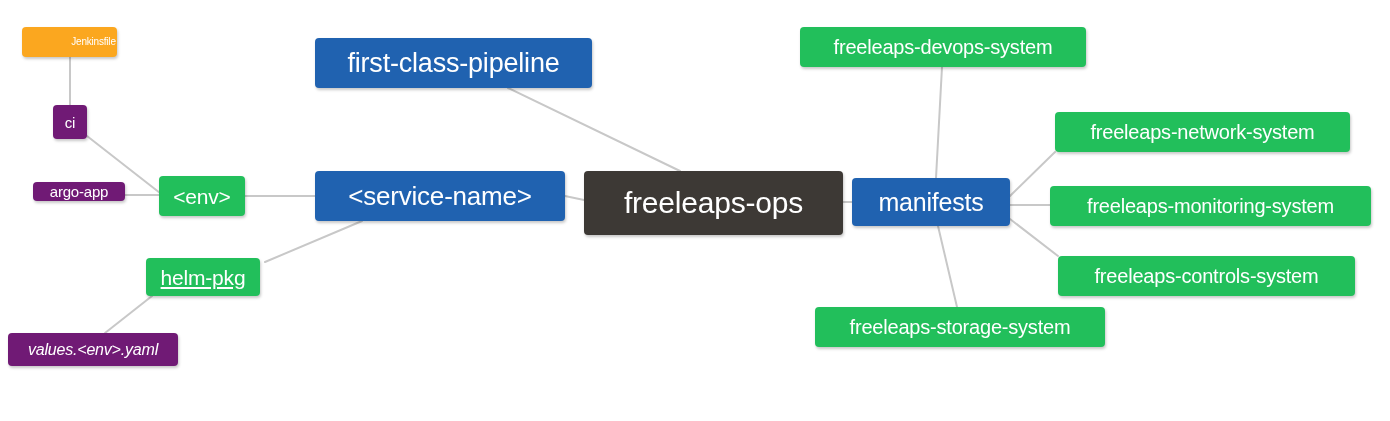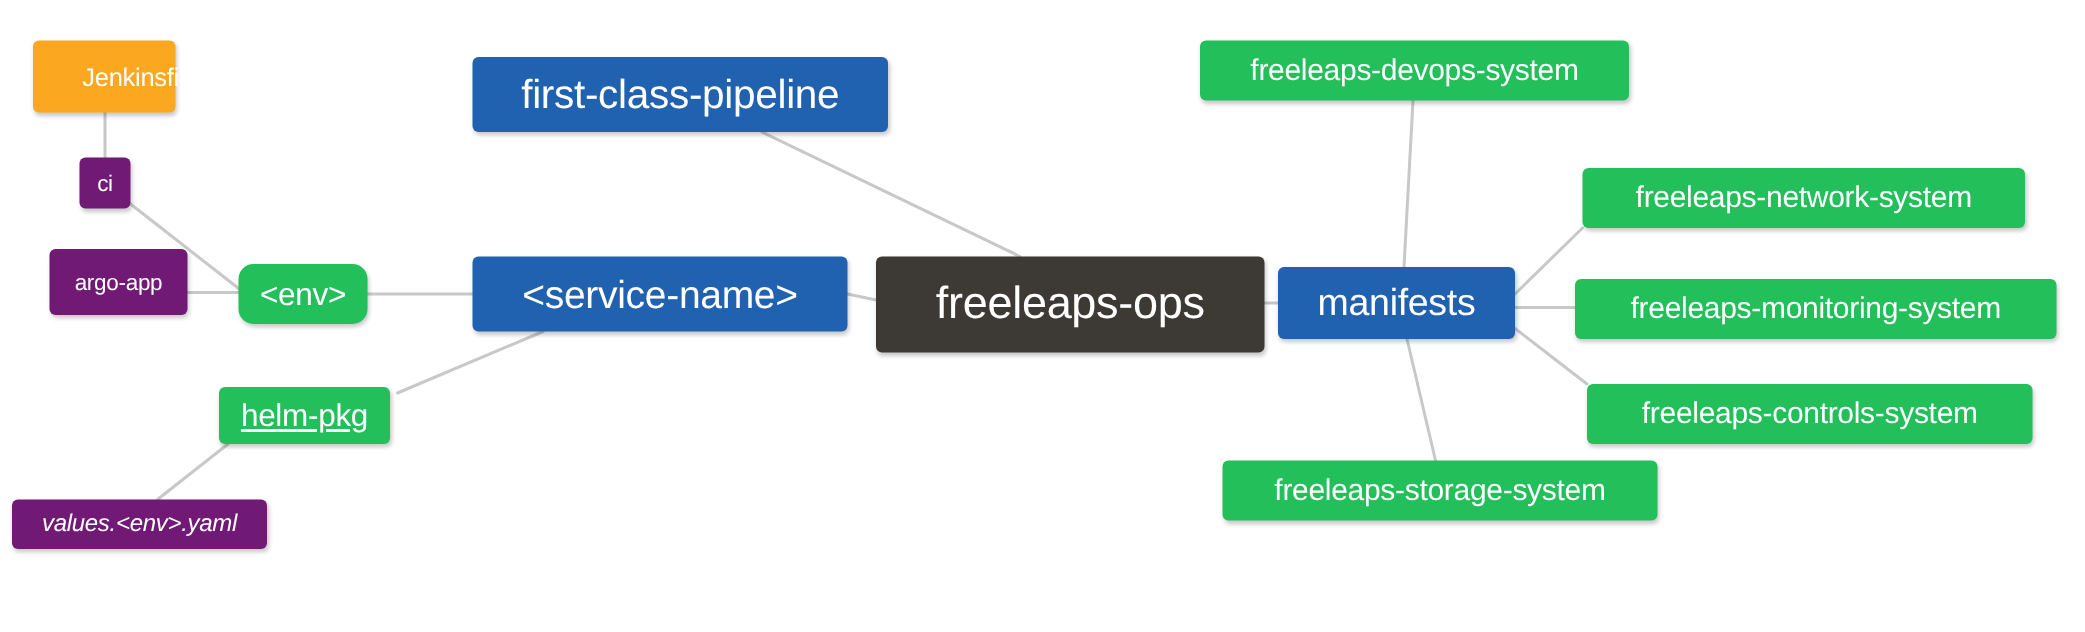--- a/index.html
+++ b/index.html
@@ -60,30 +60,30 @@
       <line x1="565" y1="196" x2="584" y2="200" stroke="#c8c8c8" stroke-width="2" stroke-linecap="round"></line>
       <line x1="508" y1="88" x2="680" y2="171" stroke="#c8c8c8" stroke-width="2" stroke-linecap="round"></line>
       <line x1="843" y1="202" x2="852" y2="202" stroke="#c8c8c8" stroke-width="2" stroke-linecap="round"></line>
       <line x1="936" y1="178" x2="942" y2="67" stroke="#c8c8c8" stroke-width="2" stroke-linecap="round"></line>
       <line x1="1010" y1="196" x2="1055" y2="152" stroke="#c8c8c8" stroke-width="2" stroke-linecap="round"></line>
       <line x1="1010" y1="205" x2="1050" y2="205" stroke="#c8c8c8" stroke-width="2" stroke-linecap="round"></line>
       <line x1="1010" y1="219" x2="1058" y2="256" stroke="#c8c8c8" stroke-width="2" stroke-linecap="round"></line>
       <line x1="938" y1="226" x2="957" y2="307" stroke="#c8c8c8" stroke-width="2" stroke-linecap="round"></line>
     </svg>
   <div id="nodes">
-      <div class="node n-orange" style="left: 22px; top: 27px; width: 95px; height: 48px; font-size: 17px; padding-left: 48px;">
+      <div class="node n-orange" style="left: 22px; top: 27px; width: 95px; height: 30px; font-size: 10px; padding-left: 48px;">
         <span>Jenkinsfile</span>
       </div>
       <div class="node n-red" style="left: 53px; top: 105px; width: 34px; height: 34px; font-size: 15px;">
         <span>ci</span>
       </div>
-      <div class="node n-red" style="left: 33px; top: 166px; width: 92px; height: 44px; font-size: 15px;">
+      <div class="node n-red" style="left: 33px; top: 182px; width: 92px; height: 19px; font-size: 15px;">
         <span>argo-app</span>
       </div>
-      <div class="node n-green" style="left: 159px; top: 176px; width: 86px; height: 40px; font-size: 21px; border-radius: 10px;">
+      <div class="node n-green" style="left: 159px; top: 176px; width: 86px; height: 40px; font-size: 21px;">
         <span>&lt;env&gt;</span>
       </div>
       <div class="node n-green" style="left: 146px; top: 258px; width: 114px; height: 38px; font-size: 21px; text-decoration: underline;">
         <span>helm-pkg</span>
       </div>
       <div class="node n-red" style="left: 8px; top: 333px; width: 170px; height: 33px; font-size: 16px; font-style: italic;">
         <span>values.&lt;env&gt;.yaml</span>
       </div>
       <div class="node n-blue" style="left: 315px; top: 38px; width: 277px; height: 50px; font-size: 27px;">
         <span>first-class-pipeline</span>

